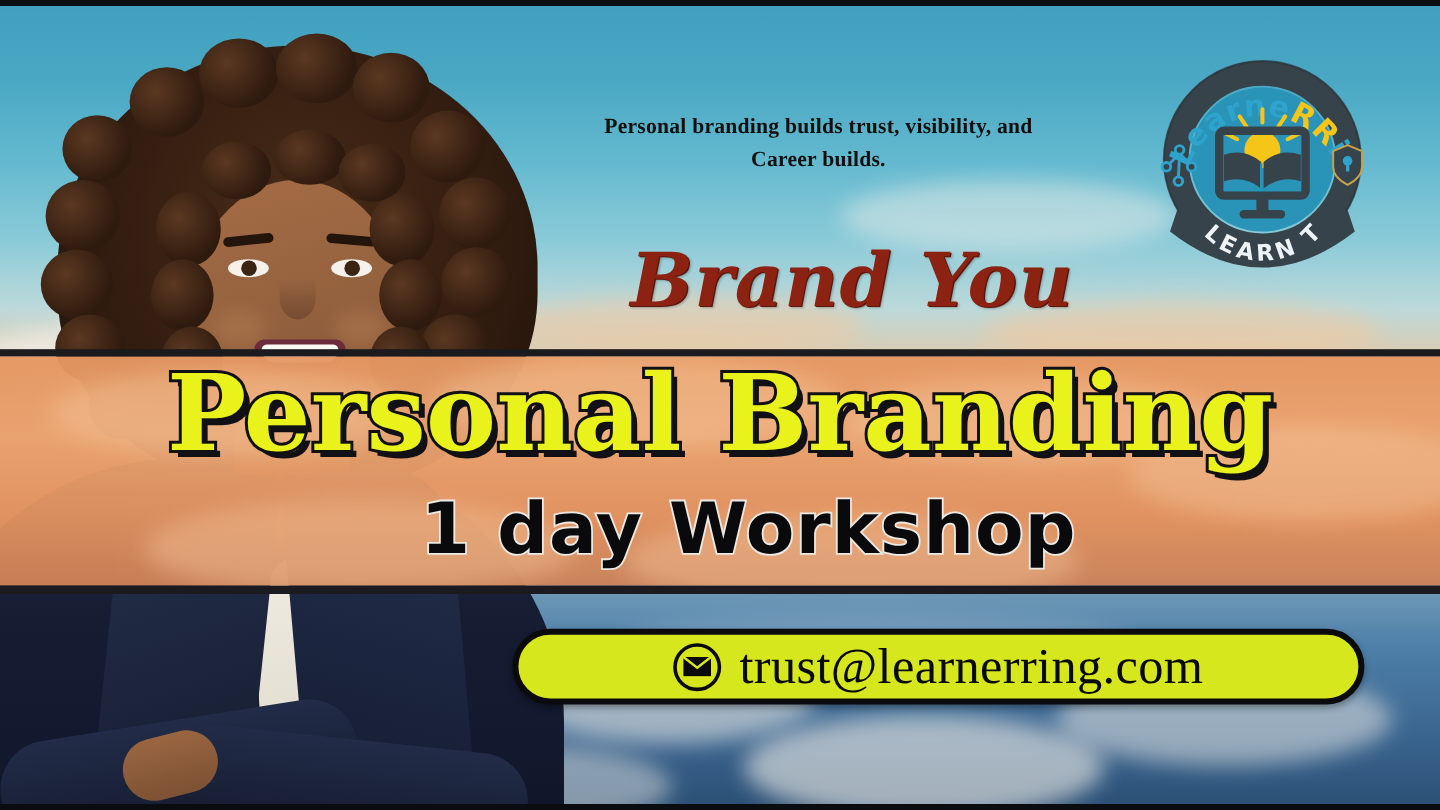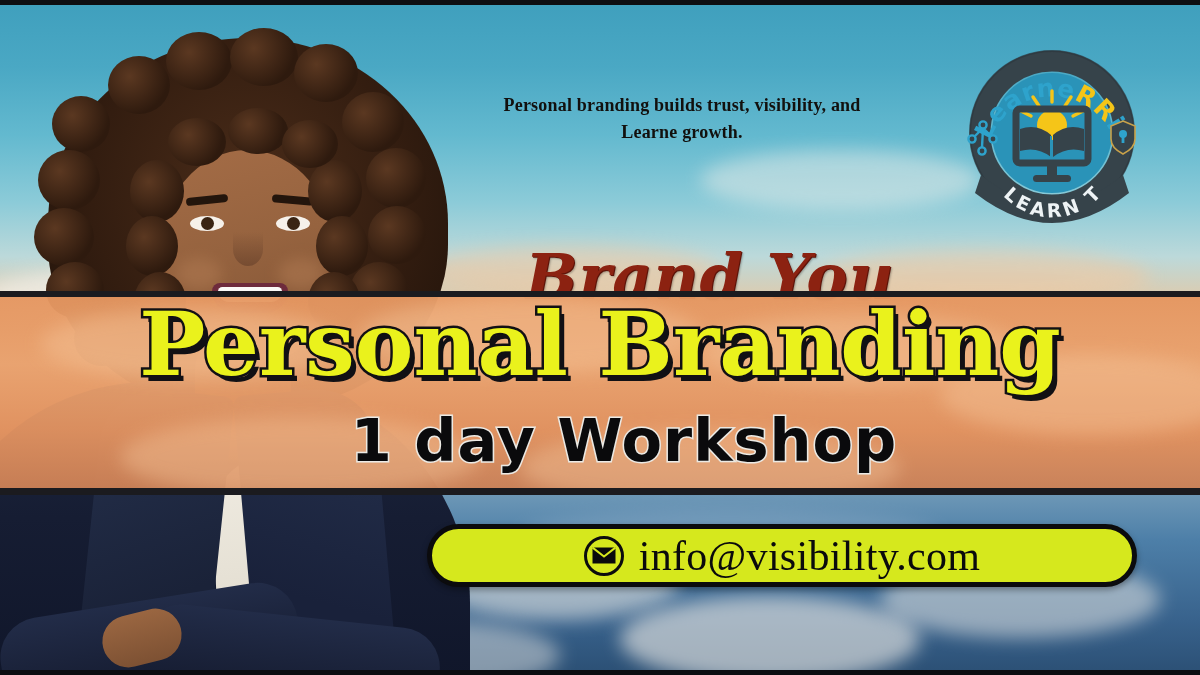--- a/index.html
+++ b/index.html
@@ -185,21 +185,20 @@
     width:560px;
     text-align:center;
     font-family:"DejaVu Serif", serif;
     font-size:62px;
     font-weight:700;
     font-style:italic;
     color:#8c2211;
     letter-spacing:1px;
     text-shadow:1px 1px 0 #5d1409, 2px 2px 2px rgba(0,0,0,.25);
     line-height:1;
-    margin-top:43px;
   }
 
   
   .band{
     position:absolute;
     left:0; top:291px;
     width:1200px; height:204px;
     background:
       linear-gradient(180deg,
         rgba(229,150,96,.96) 0%,
@@ -361,21 +360,21 @@
     <div class="curl" style="left:238px; top:108px; width:60px; height:46px;"></div>
     <div class="curl" style="left:292px; top:120px; width:56px; height:48px;"></div>
 
     <div class="arm" style="left:10px;  top:600px; width:300px; height:92px; transform:rotate(-9deg);"></div>
     <div class="arm" style="left:150px; top:616px; width:300px; height:88px; transform:rotate(6deg);"></div>
     <div class="hand" style="left:112px; top:612px; width:80px; height:52px; transform:rotate(-14deg);"></div>
   </div>
 
   <div class="tagline">
     <div>Personal branding builds trust, visibility, and</div>
-    <div>Learne growth.</div>
+    <div>Career builds.</div>
   </div>
 
   <div class="brandyou">Brand You</div>
 
   <div class="band">
     <div class="band-clouds">
       <div class="cloud cl-o" style="left:40px;  top:12px;  width:300px; height:70px;"></div>
       <div class="cloud cl-o" style="left:360px; top:0px;   width:340px; height:76px;"></div>
       <div class="cloud cl-o" style="left:700px; top:18px;  width:320px; height:70px;"></div>
       <div class="cloud cl-o" style="left:940px; top:58px;  width:300px; height:80px;"></div>
@@ -387,21 +386,21 @@
   <div class="headline">Personal Branding</div>
   <div class="subhead">1 day Workshop</div>
 
   <div class="email-pill">
     <span class="env-circle">
       <svg class="env-svg" width="24" height="17" viewBox="0 0 24 17" aria-hidden="true">
         <rect x="0.5" y="0.5" width="23" height="16" fill="#0a0a0c"></rect>
         <path d="M0.5 0.5 L12 9.5 L23.5 0.5" fill="none" stroke="#d6e81d" stroke-width="2"></path>
       </svg>
     </span>
-    <span class="email-text">info@visibility.com</span>
+    <span class="email-text">trust@learnerring.com</span>
   </div>
 
   <div class="logo">
     <svg width="178" height="178" viewBox="0 0 178 178" aria-hidden="true">
       <defs>
         <path id="arcTop" d="M 24 104 A 66 66 0 0 1 154 104" fill="none"></path>
         <path id="arcBot" d="M 34 140 A 62 56 0 0 0 144 140" fill="none"></path>
       </defs>
 
       <circle cx="89" cy="86" r="72" fill="none" stroke="#36434a" stroke-width="21"></circle>

